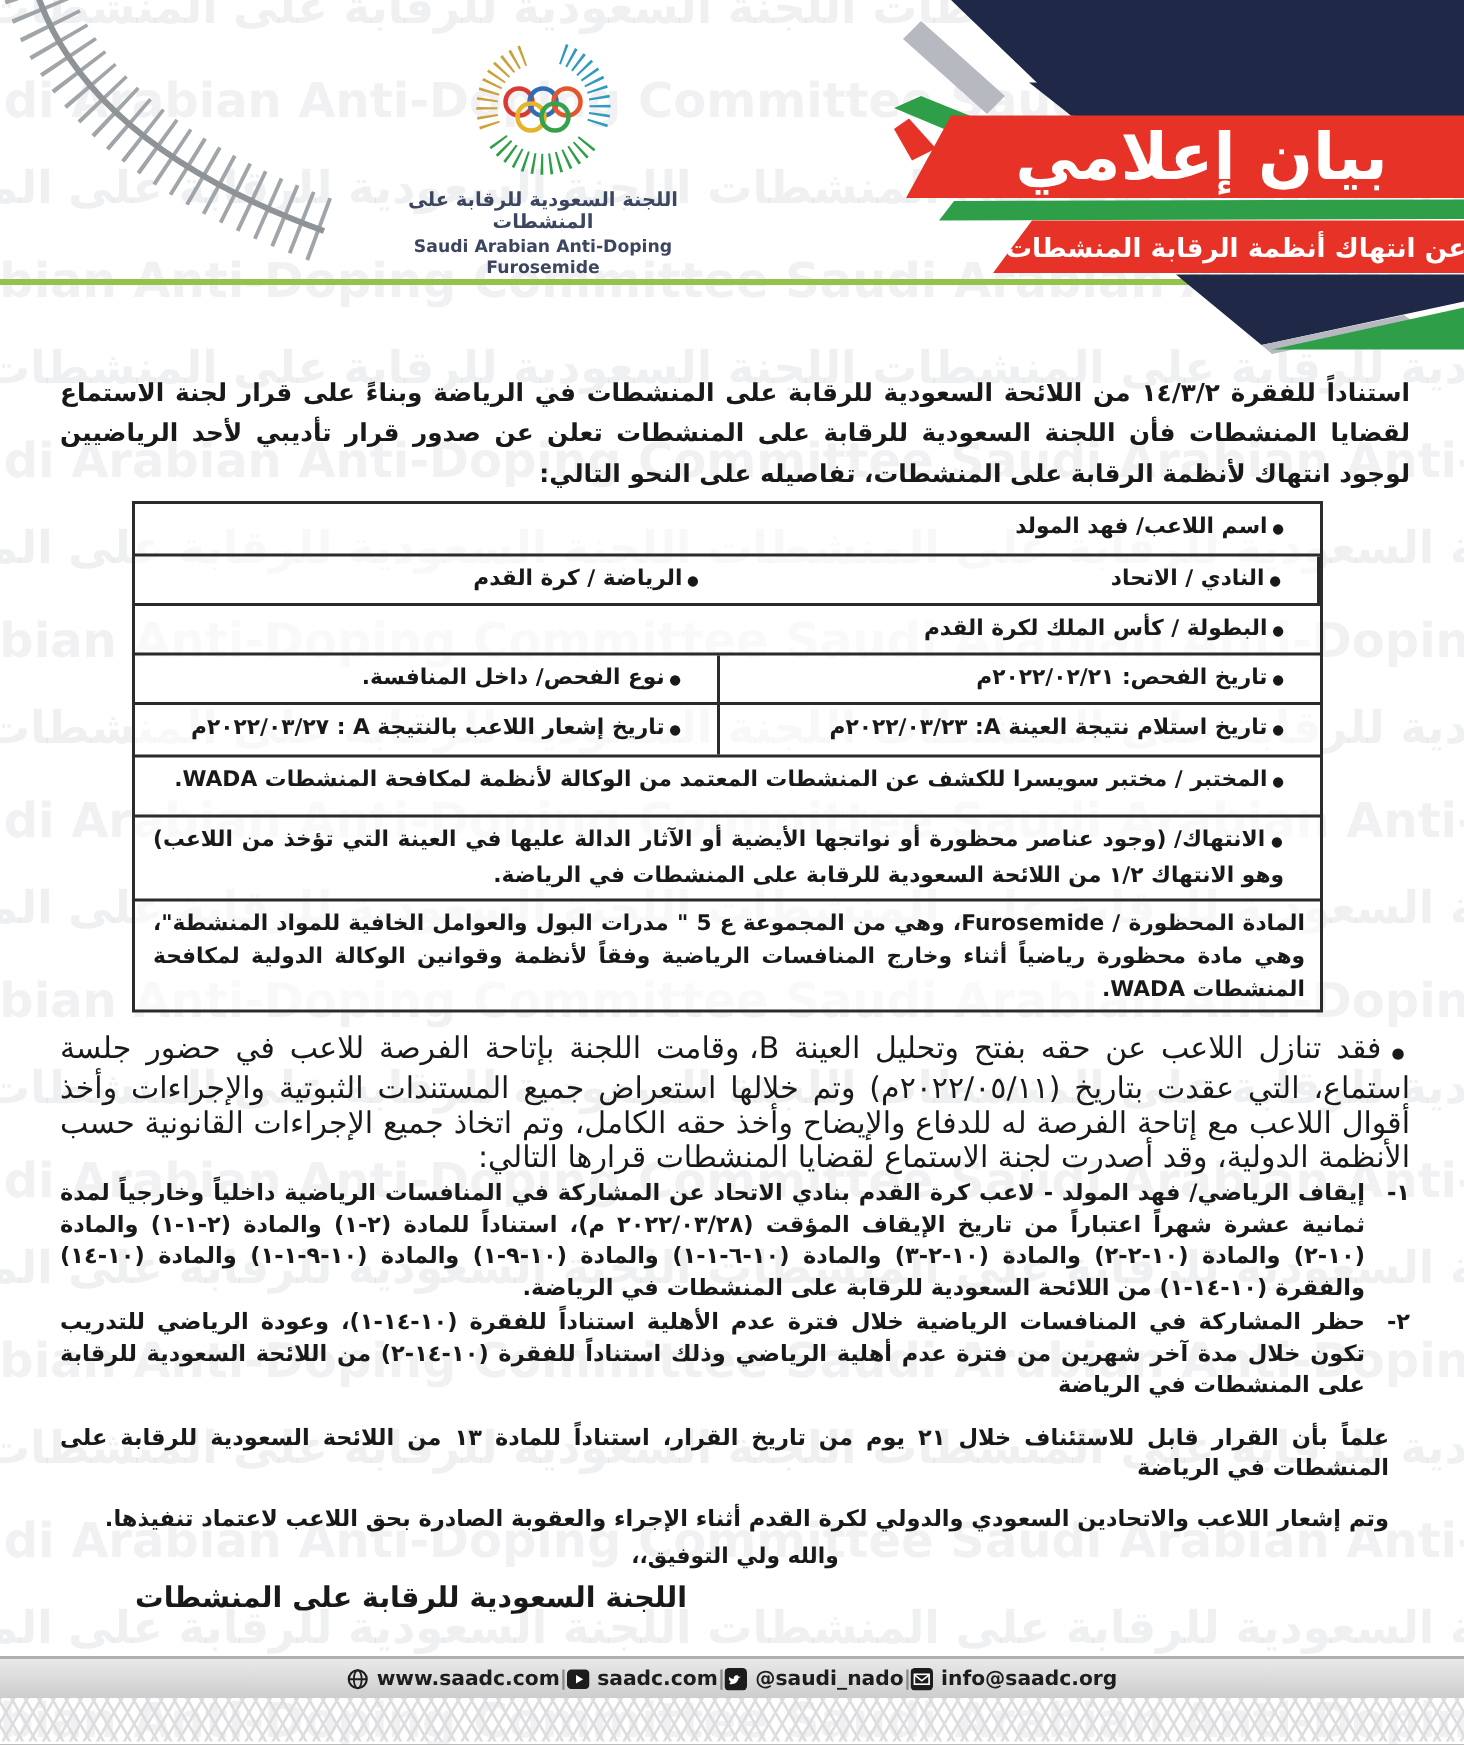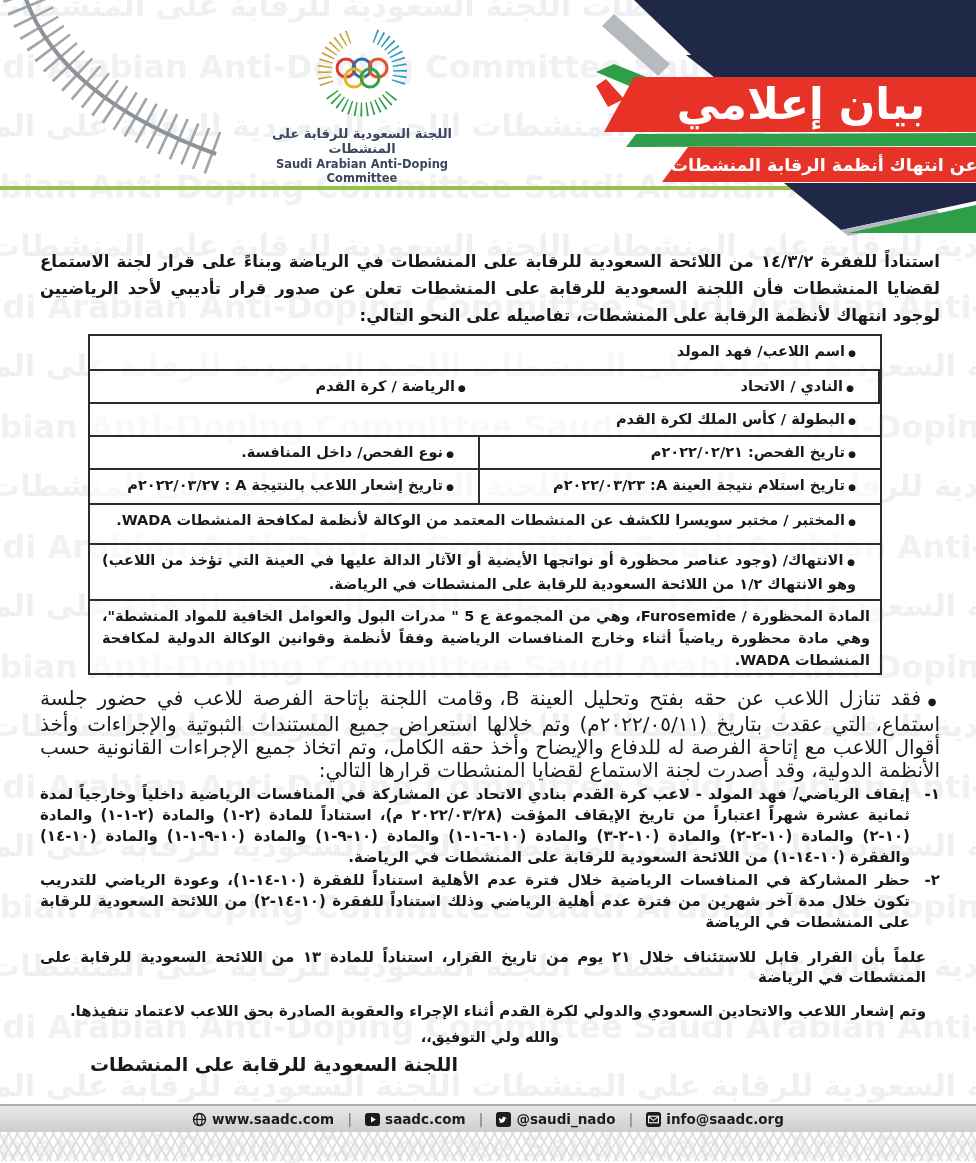--- a/index.html
+++ b/index.html
@@ -42,21 +42,21 @@
   .dec .num{min-width:30px;}
   .dec .txt{flex:1;text-align:justify;}
   .appeal,.notif{margin:14px 0 0 0;font-size:15px;font-weight:bold;line-height:20px;
            text-align:justify;padding-right:14px;}
   .closing{margin:8px 0 0 0;font-size:14.5px;font-weight:bold;text-align:center;}
   .signature{margin:8px 0 0 0;font-size:19px;font-weight:bold;text-align:left;
              padding-left:50px;direction:rtl;}
   
   .footerbar{position:absolute;left:0;right:0;top:1104px;height:26px;z-index:3;
              background:linear-gradient(#e9e9e9,#cdcdcd);border-top:2px solid #b0b0b0;
-             display:flex;align-items:center;justify-content:center;gap:13px;
+             display:flex;align-items:center;justify-content:center;
              font-size:13.5px;font-weight:bold;color:#1d1d1d;}
   .fitem{display:flex;align-items:center;gap:5px;cursor:pointer;}
   .fsep{color:#8a8a8a;}
   .fsep::before{content:"|";}
   .wheat{position:absolute;left:0;top:1126px;z-index:2;}
 </style>
 </head>
 <body>
 
 <div class="page">
@@ -100,21 +100,21 @@
 
       <g fill="none" stroke-width="3">
         <circle cx="-16" cy="-4" r="9" stroke="#d93a31"></circle>
         <circle cx="0" cy="-4" r="9" stroke="#2f6db5"></circle>
         <circle cx="16" cy="-4" r="9" stroke="#e2562b"></circle>
         <circle cx="-8" cy="6" r="9" stroke="#e3b42c"></circle>
         <circle cx="8" cy="6" r="9" stroke="#35a14b"></circle>
       </g>
     </svg>
     <div class="logo-ar">اللجنة السعودية للرقابة على المنشطات</div>
-    <div class="logo-en">Saudi Arabian Anti-Doping Committee</div>
+    <div class="logo-en">Saudi Arabian Anti-Doping Furosemide</div>
   </div>
 
   <svg class="banner-svg" width="380" height="250" viewBox="0 0 380 250">
 
     <polygon points="38,0 380,0 380,77 118,77" fill="#1f2947"></polygon>
     <polygon points="90,55 380,55 380,100 118,77" fill="#1f2947"></polygon>
 
     <polygon points="6,26 18,14 74,64 62,76" fill="#b6b9bf"></polygon>
 
     <polygon points="0,72 18,64 80,89 62,98" fill="#2f9e48"></polygon>

